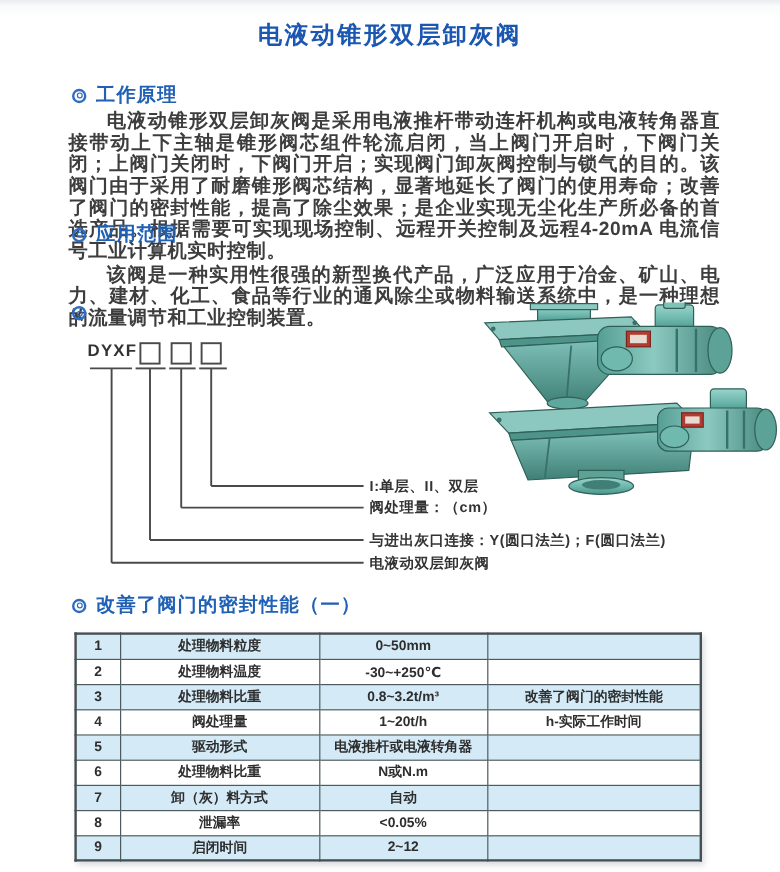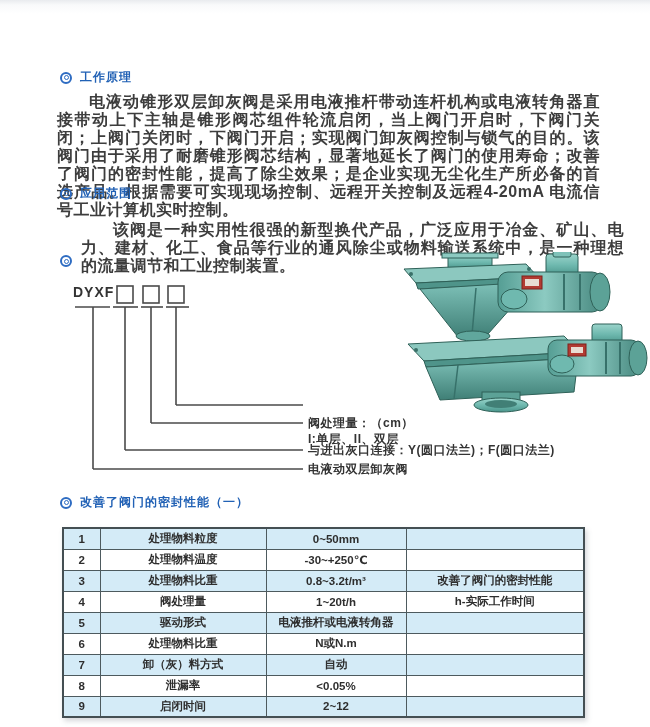--- a/index.html
+++ b/index.html
@@ -14,21 +14,21 @@
     position:absolute; top:16px; left:0; width:100%;
     text-align:center; font-size:20px; font-weight:bold;
     color:#1b57b0; letter-spacing:2px;
   }
   .sec-header { position:absolute; left:60px; display:flex; align-items:center; gap:8px; }
   .sec-icon {
     width:12px; height:12px; border:2.5px solid #2e6cc2; border-radius:50%;
     display:inline-flex; align-items:center; justify-content:center; flex:0 0 auto;
   }
   .sec-icon::after { content:""; width:3px; height:3px; border:1.5px solid #2e6cc2; border-radius:50%; }
-  .sec-title { font-size:12px; font-weight:bold; color:#2161b5; letter-spacing:1px; }
+  .sec-title { font-size:16px; font-weight:bold; color:#2161b5; letter-spacing:1px; }
   .para {
     position:absolute; left:57px; width:543px;
     font-size:16px; line-height:18px; font-weight:bold; color:#3d3d3d;
     text-align:justify; text-indent:2em; letter-spacing:.5px;
   }
   
   .diagram { position:absolute; left:55px; top:280px; width:540px; height:205px; }
   .dyxf {
     position:absolute; left:18px; top:4px; font-size:14px; font-weight:bold;
     color:#333; letter-spacing:1px; font-family:"Liberation Sans","DejaVu Sans",sans-serif;text-align:center;
@@ -53,32 +53,33 @@
   }
   .params tr:nth-child(odd) td { background:#d4ebf7; }
   .params tr:nth-child(even) td { background:#ffffff; }
   .params { border:2px solid #444f53; }
 </style>
 </head>
 <body>
 
 <div class="page">
 
+  <div class="page-title">电液动锥形双层卸灰阀</div>
 
   <div class="sec-header" style="top:69px;">
     <span class="sec-icon"></span>
     <span class="sec-title">工作原理</span>
   </div>
   <div class="para" style="top:93px;">电液动锥形双层卸灰阀是采用电液推杆带动连杆机构或电液转角器直接带动上下主轴是锥形阀芯组件轮流启闭，当上阀门开启时，下阀门关闭；上阀门关闭时，下阀门开启；实现阀门卸灰阀控制与锁气的目的。该阀门由于采用了耐磨锥形阀芯结构，显著地延长了阀门的使用寿命；改善了阀门的密封性能，提高了除尘效果；是企业实现无尘化生产所必备的首选产品。根据需要可实现现场控制、远程开关控制及远程4-20mA 电流信号工业计算机实时控制。</div>
 
   <div class="sec-header" style="top:185px;">
     <span class="sec-icon"></span>
     <span class="sec-title">应用范围</span>
   </div>
-  <div class="para" style="top:221px;margin-left:24px;">该阀是一种实用性很强的新型换代产品，广泛应用于冶金、矿山、电力、建材、化工、食品等行业的通风除尘或物料输送系统中，是一种理想的流量调节和工业控制装置。</div>
+  <div class="para" style="top:221px;">该阀是一种实用性很强的新型换代产品，广泛应用于冶金、矿山、电力、建材、化工、食品等行业的通风除尘或物料输送系统中，是一种理想的流量调节和工业控制装置。</div>
 
   <div class="sec-header" style="top:255px;">
     <span class="sec-icon"></span>
   </div>
 
   <div class="diagram">
     <div class="dyxf">DYXF</div>
     <svg width="260" height="200" viewBox="0 0 260 200">
       <g stroke="#4a4a4a" stroke-width="1.6" fill="none">
 
@@ -95,21 +96,21 @@
         <line x1="96" y1="27" x2="96" y2="143"></line>
         <line x1="70" y1="27" x2="70" y2="170"></line>
         <line x1="38" y1="27" x2="38" y2="189"></line>
 
         <line x1="121" y1="125" x2="248" y2="125"></line>
         <line x1="96" y1="143" x2="248" y2="143"></line>
         <line x1="70" y1="170" x2="248" y2="170"></line>
         <line x1="38" y1="189" x2="248" y2="189"></line>
       </g>
     </svg>
-    <div class="dg-label" style="top:117px;margin-top:34px;">I:单层、II、双层</div>
+    <div class="dg-label" style="top:117px;">I:单层、II、双层</div>
     <div class="dg-label" style="top:135px;">阀处理量：（cm）</div>
     <div class="dg-label" style="top:162px;">与进出灰口连接：Y(圆口法兰)；F(圆口法兰)</div>
     <div class="dg-label" style="top:181px;">电液动双层卸灰阀</div>
   </div>
 
   <div class="photo">
     <svg width="252" height="162" viewBox="0 0 252 162">
       <defs>
         <linearGradient id="tealV" x1="0" y1="0" x2="0" y2="1">
           <stop offset="0" stop-color="#9bd4cb"></stop>

